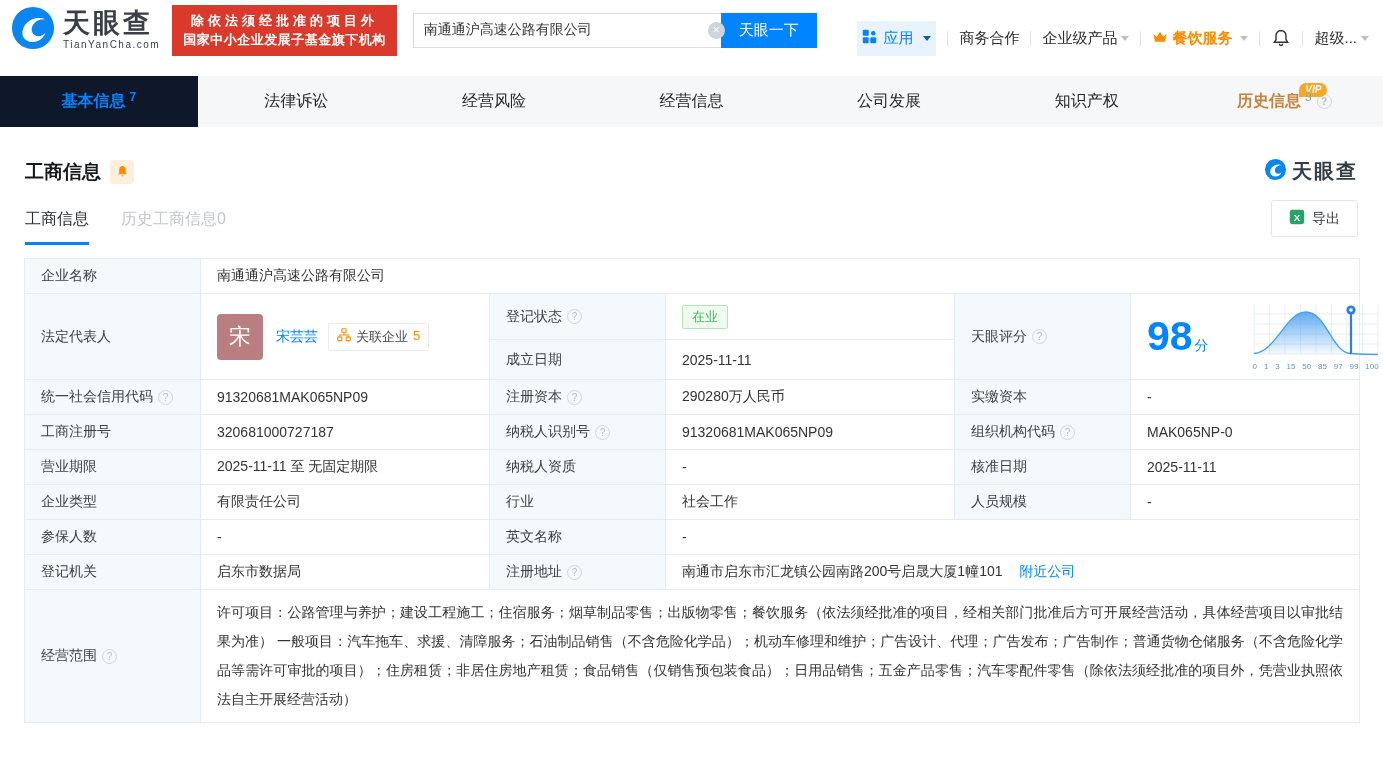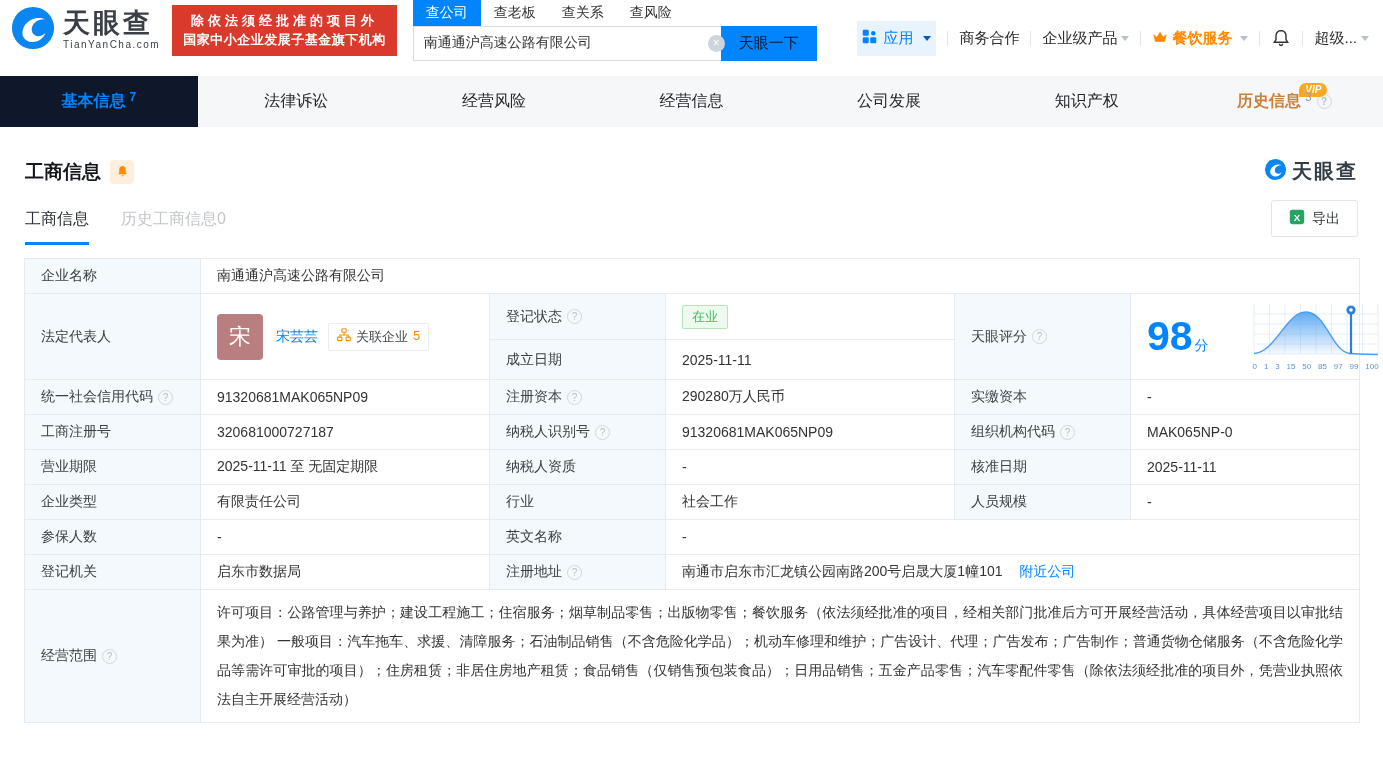--- a/index.html
+++ b/index.html
@@ -16,21 +16,21 @@
   .banner .b1 { letter-spacing:4px; }
   .banner .b2 { letter-spacing:0.5px; }
 
   .search-area { width:404px; margin-left:4px; position:relative; }
   .search-tabs { display:flex; font-size:14px; }
   .search-tab { padding:4px 13px; color:#333; cursor:pointer; }
   .search-tab.active { background:#0084ff; color:#fff; }
   .search-row { display:flex; height:35px; }
   .search-input { flex:1; border:1px solid #d9dde2; border-right:none; padding:0 34px 0 10px; font-size:14px; color:#333; outline:none; font-family:inherit; }
   .clear-btn { position:absolute; right:92px; bottom:9px; width:17px; height:17px; border-radius:50%; background:#cdd4db; color:#fff; font-size:12px; display:flex; align-items:center; justify-content:center; cursor:pointer; }
-  .search-btn { width:96px; background:#0084ff; color:#0f172a; border:none; font-size:15px; cursor:pointer; font-family:inherit; }
+  .search-btn { width:96px; background:#0084ff; color:#ffffff; border:none; font-size:15px; cursor:pointer; font-family:inherit; }
 
   .top-nav { margin-left:auto; display:flex; align-items:center; gap:11px; font-size:15px; color:#2b2b2b; margin-top:16px; white-space:nowrap; }
   .nav-sep { width:1px; height:15px; background:#e3e3e3; }
   .apps-chip { display:flex; align-items:center; gap:6px; background:#e9f3fe; color:#0084ff; padding:8px 5px; cursor:pointer; }
   .caret { width:0; height:0; border-left:4px solid transparent; border-right:4px solid transparent; border-top:5px solid #555; display:inline-block; margin-left:4px; }
   .caret.lite { border-top-color:#b9bfc6; }
   .caret.blue { border-top-color:#0a5bbf; }
   .nav-item { cursor:pointer; display:flex; align-items:center; }
   .vip-link { color:#ff8a00; font-weight:700; display:flex; align-items:center; gap:4px; cursor:pointer; }
   .bell-btn { cursor:pointer; display:flex; align-items:center; }
@@ -97,26 +97,20 @@
         <span class="logo-domain">TianYanCha.com</span>
       </span>
     </div>
 
     <div class="banner">
       <div class="b1">除依法须经批准的项目外</div>
       <div class="b2">国家中小企业发展子基金旗下机构</div>
     </div>
 
     <div class="search-area">
-      <div class="search-tabs">
-        <span class="search-tab active">查公司</span>
-        <span class="search-tab">查老板</span>
-        <span class="search-tab">查关系</span>
-        <span class="search-tab">查风险</span>
-      </div>
       <div class="search-row">
         <input class="search-input" value="南通通沪高速公路有限公司" style="">
         <span class="clear-btn">×</span>
         <button class="search-btn">天眼一下</button>
       </div>
     </div>
 
     <div class="top-nav">
       <span class="apps-chip">
         <span>

